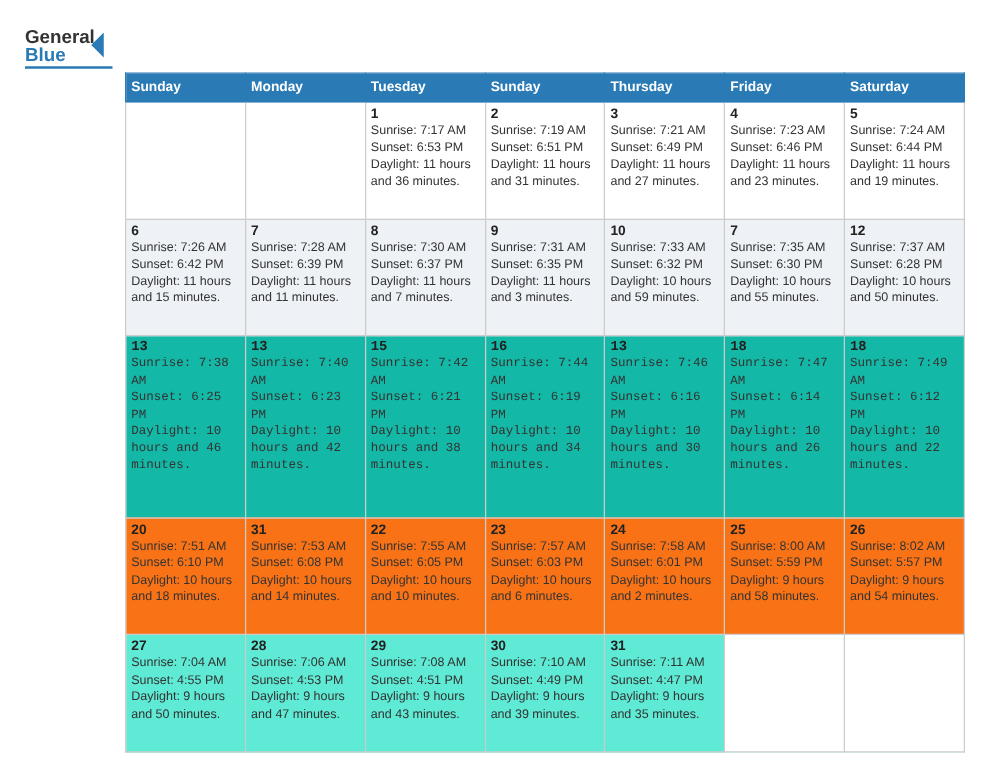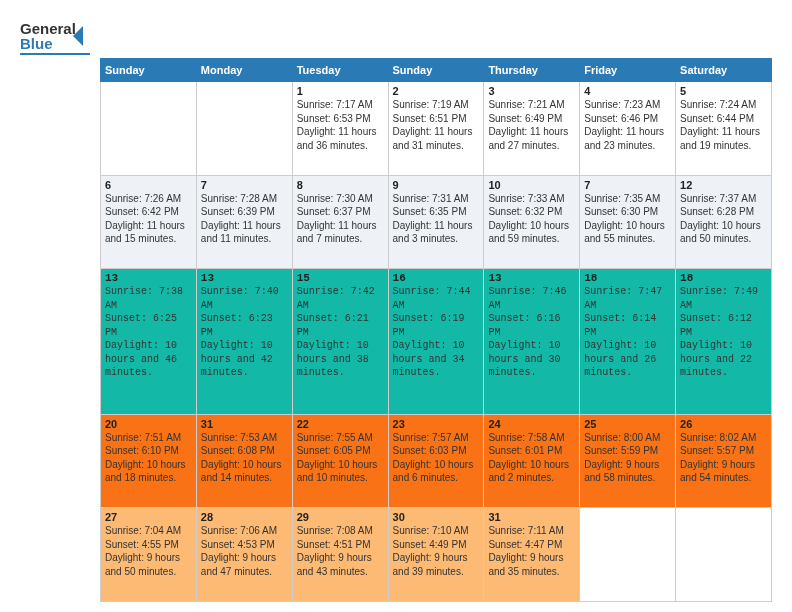--- a/index.html
+++ b/index.html
@@ -233,21 +233,21 @@
           </td>
           <td>
             <span class="day-num">25</span>
             <div class="day-info">Sunrise: 8:00 AM<br>Sunset: 5:59 PM<br>Daylight: 9 hours and 58 minutes.</div>
           </td>
           <td>
             <span class="day-num">26</span>
             <div class="day-info">Sunrise: 8:02 AM<br>Sunset: 5:57 PM<br>Daylight: 9 hours and 54 minutes.</div>
           </td>
         </tr>
-        <tr style="background: #fdba74;">
+        <tr style="background: #5eead4;">
           <td>
             <span class="day-num">27</span>
             <div class="day-info">Sunrise: 7:04 AM<br>Sunset: 4:55 PM<br>Daylight: 9 hours and 50 minutes.</div>
           </td>
           <td>
             <span class="day-num">28</span>
             <div class="day-info">Sunrise: 7:06 AM<br>Sunset: 4:53 PM<br>Daylight: 9 hours and 47 minutes.</div>
           </td>
           <td>
             <span class="day-num">29</span>

